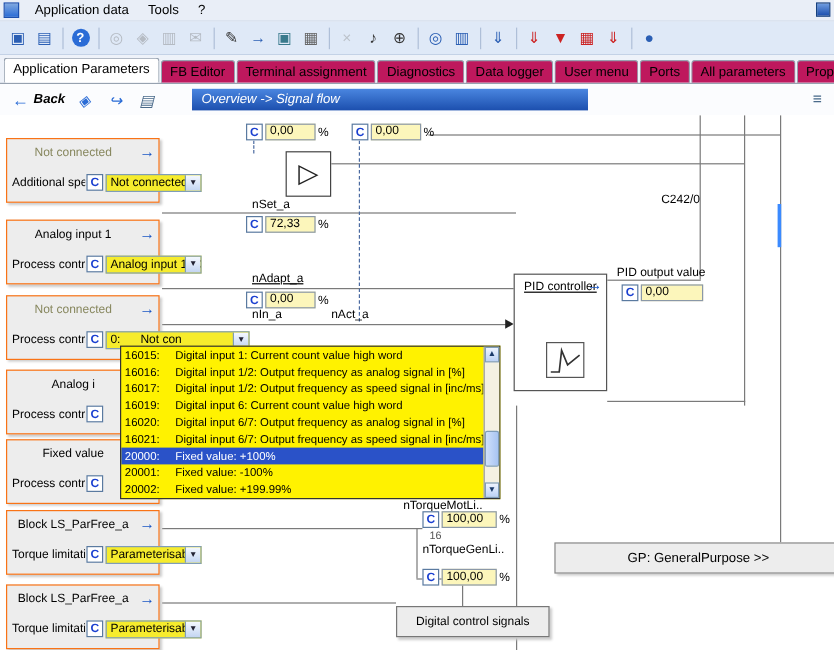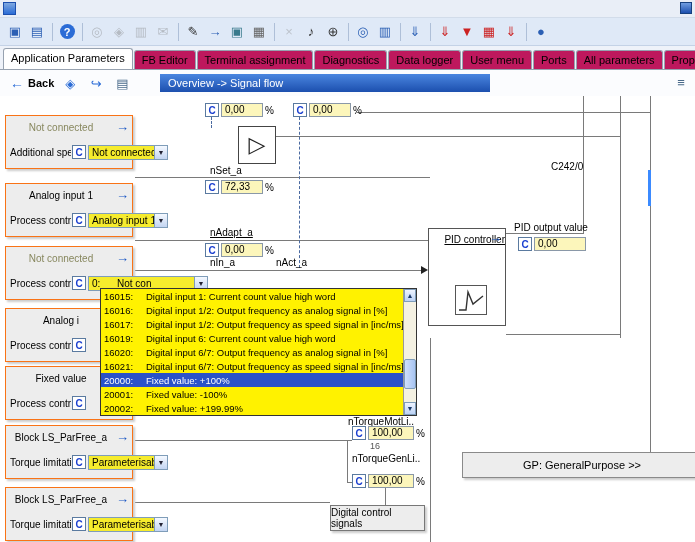--- a/index.html
+++ b/index.html
@@ -16,37 +16,37 @@
   .tbi { width:22px; height:22px; display:flex; align-items:center; justify-content:center; font-size:13px; border-radius:2px; flex:none; }
   .tbi.dim { opacity:.4; }
   .tbi.sep { width:8px; pointer-events:none; }
   .tbi.sep::before { content:""; width:1px; height:18px; background:#aebfd8; margin:auto; }
   .tbi.help .g { background:#2b6cd6; color:#fff; border-radius:50%; width:15px; height:15px; display:flex; align-items:center; justify-content:center; font-weight:bold; font-size:11px; }
 
   .tabsbar { position:absolute; top:46px; left:0; width:695px; height:24px; background:#eef2f9; border-bottom:1px solid #97a2b0; display:flex; align-items:flex-end; padding-left:3px; overflow:hidden; white-space:nowrap; }
   .tab { font-size:11px; padding:3px 7px 3px 7px; background:#be185d; border:1px solid #97a2b0; border-bottom:none; border-radius:3px 3px 0 0; margin-right:1px; flex:none; }
   .tab.active { background:#fff; padding-bottom:5px; position:relative; z-index:2; }
 
-  .navbar { position:absolute; top:70px; left:0; width:695px; height:26px; background:#fbfcfe; display:flex; align-items:center; font-size:11px; }
+  .navbar { position:absolute; top:70px; left:0; width:695px; height:26px; background:#fbfcfe; display:flex; align-items:center; font-size:11px;font-style:italic; }
   .backbtn { display:flex; align-items:center; margin-left:10px; font-weight:bold; }
   .backicon { color:#2b6cd6; font-size:14px; font-weight:bold; margin-right:4px; }
   .backicon::before { content:"\2190"; }
   .navico { width:20px; height:20px; display:flex; align-items:center; justify-content:center; font-size:13px; margin-left:6px; }
   .flowtitle { position:absolute; left:160px; top:4px; width:330px; height:18px; background:linear-gradient(180deg,#4a86e0,#1c4fae); color:#fff; font-size:11px; line-height:18px; padding-left:8px; }
   .listicon { position:absolute; right:6px; top:5px; width:16px; height:16px; color:#4a6a8a; font-size:13px; text-align:center; }
   .listicon::before { content:"\2261"; }
 
   
   .canvas { position:absolute; top:96px; left:0; width:695px; height:446px; background:#fff; overflow:hidden; }
   .wire { position:absolute; background:#7a7a7a; }
   .wire.hl { background:#3b8aff; }
   .dash { position:absolute; width:0; border-left:1px dashed #4a6aa0; }
   .arrowhead { position:absolute; width:0; height:0; border-top:4px solid transparent; border-bottom:4px solid transparent; border-left:7px solid #222; }
   .lbl { position:absolute; font-size:10px; color:#000; white-space:nowrap; }
-  .lbl.small { font-size:9px; color:#555;margin-left:12px; }
+  .lbl.small { font-size:9px; color:#555; }
 
   .vrow { position:absolute; display:flex; align-items:center; gap:2px; height:14px; font-size:10px; z-index:3; }
   .cbtn { width:14px; height:14px; background:#fff; border:1px solid #5a7aa0; color:#1a3fd0; font-size:10px; font-weight:bold; display:flex; align-items:center; justify-content:center; flex:none; }
   .vbox { width:42px; height:14px; background:#fcf6bb; border:1px solid #8a98a8; font-size:10px; line-height:12px; padding:0 3px; overflow:hidden; flex:none; }
   .vbox.w52 { width:52px; } .vbox.w46 { width:46px; }
   .unit { font-size:10px; }
 
   .block { position:absolute; left:5px; width:128px; height:54px; background:#ededed; border:1px solid #f97316; box-shadow:2px 2px 2px #cccccc; z-index:2; }
   .sig { position:absolute; top:6px; left:4px; right:20px; text-align:center; font-size:10px; white-space:nowrap; overflow:hidden; }
   .sig.muted { color:#87875e; }
@@ -56,45 +56,48 @@
   .block .cbtn { position:absolute; top:29px; left:66px; }
   .combo { position:absolute; top:29px; left:82px; width:80px; height:15px; background:#f6ec2d; border:1px solid #7f9db9; font-size:10px; line-height:13px; padding-left:3px; padding-right:14px; overflow:hidden; white-space:pre; z-index:3; }
   .combo.wide { width:120px; }
   .cab { position:absolute; right:0; top:0; width:13px; height:13px; background:linear-gradient(#f5f9ff,#c3d5f2); border-left:1px solid #7f9db9; font-size:7px; color:#223; display:flex; align-items:center; justify-content:center; }
   .cab::before { content:"\25BC"; }
 
   .amp { position:absolute; left:238px; top:30px; width:38px; height:38px; border:1px solid #444; background:#fff; display:flex; align-items:center; justify-content:center; font-size:22px; color:#222; z-index:2; }
   .amp::before { content:"\25B7"; }
 
   .pid { position:absolute; left:428px; top:132px; width:78px; height:98px; border:1px solid #555; background:#fff; z-index:2; }
-  .pid .title { position:absolute; top:5px; width:100%; text-align:right; font-size:10px; text-decoration:underline; }
+  .pid .title { position:absolute; top:5px; width:100%; text-align:center; font-size:10px; text-decoration:underline; }
   .pid .parrow { position:absolute; top:1px; right:3px; color:#1a56c4; font-weight:bold; font-size:13px; }
   .pid .parrow::before { content:"\2192"; }
   .pid .picon { position:absolute; left:26px; top:56px; width:32px; height:30px; border:1px solid #555; background:#fff; }
 
   .gp { position:absolute; left:462px; top:356px; width:240px; height:26px; background:#ededed; border:1px solid #8a8a8a; box-shadow:2px 2px 2px #cccccc; font-size:11px; display:flex; align-items:center; justify-content:center; z-index:2; }
-  .dcs { position:absolute; left:330px; top:409px; width:95px; height:26px; background:#ededed; border:1px solid #777; box-shadow:2px 2px 2px #cccccc; font-size:10px; display:flex; align-items:center; justify-content:center; z-index:2; }
+  .dcs { position:absolute; left:330px; top:409px; width:128px; height:26px; background:#ededed; border:1px solid #777; box-shadow:2px 2px 2px #cccccc; font-size:10px; display:flex; align-items:center; justify-content:center; z-index:2; }
 
   
   .ddl { position:absolute; left:100px; top:192px; width:317px; height:128px; background:#fff200; border:1px solid #333; display:flex; z-index:50; }
   .ddl .rows { flex:1; display:flex; flex-direction:column; overflow:hidden; }
   .drow { flex:1; display:flex; align-items:center; font-size:9.5px; padding-left:3px; white-space:nowrap; overflow:hidden; }
   .drow .dcode { width:42px; flex:none; }
   .drow.sel { background:#2a52c8; color:#fff; }
   .sb { width:13px; flex:none; background:#f4f1e2; border-left:1px solid #999; position:relative; }
   .sb .up,.sb .dn { position:absolute; left:0; width:12px; height:13px; background:linear-gradient(#eef4ff,#bcd2f5); border:1px solid #7f9db9; font-size:7px; color:#1a3a6a; display:flex; align-items:center; justify-content:center; }
   .sb .up { top:0; } .sb .up::before { content:"\25B2"; }
   .sb .dn { bottom:0; } .sb .dn::before { content:"\25BC"; }
   .sb .thumb { position:absolute; left:0; top:70px; width:12px; height:30px; background:linear-gradient(90deg,#cfe0fb,#a8c4f2); border:1px solid #7f9db9; border-radius:2px; }
 </style>
 </head>
 <body>
 
 <div class="menubar">
   <span class="appicon"></span>
+  <span>
+    
+  <span class="mitem">Application data</span><span class="mitem">Tools</span><span class="mitem">?</span></span>
   <span class="menubadge"></span>
 </div>
 
 <div class="toolbar">
 
     <span class="tbi">
       <span class="g" style="color: rgb(43, 95, 180);">▣</span>
     </span>
 
     <span class="tbi">
@@ -307,21 +310,21 @@
         </svg>
     </span>
   </div>
 
   <span class="lbl" style="left:514px;top:126px;">PID output value</span>
   <div class="vrow" style="left:518px;top:141px;">
     <span class="cbtn">C</span>
     <span class="vbox w52">0,00</span>
   </div>
 
-  <span class="lbl" style="left:348px;top:320px;">nTorqueMotLi..</span>
+  <span class="lbl" style="left:336px;top:320px;">nTorqueMotLi..</span>
   <div class="vrow" style="left:352px;top:330px;">
     <span class="cbtn">C</span>
     <span class="vbox w46">100,00</span>
     <span class="unit">%</span>
   </div>
   <span class="lbl small" style="left:358px;top:345px;">16</span>
   <span class="lbl" style="left:352px;top:357px;">nTorqueGenLi..</span>
   <div class="vrow" style="left:352px;top:378px;">
     <span class="cbtn">C</span>
     <span class="vbox w46">100,00</span>

